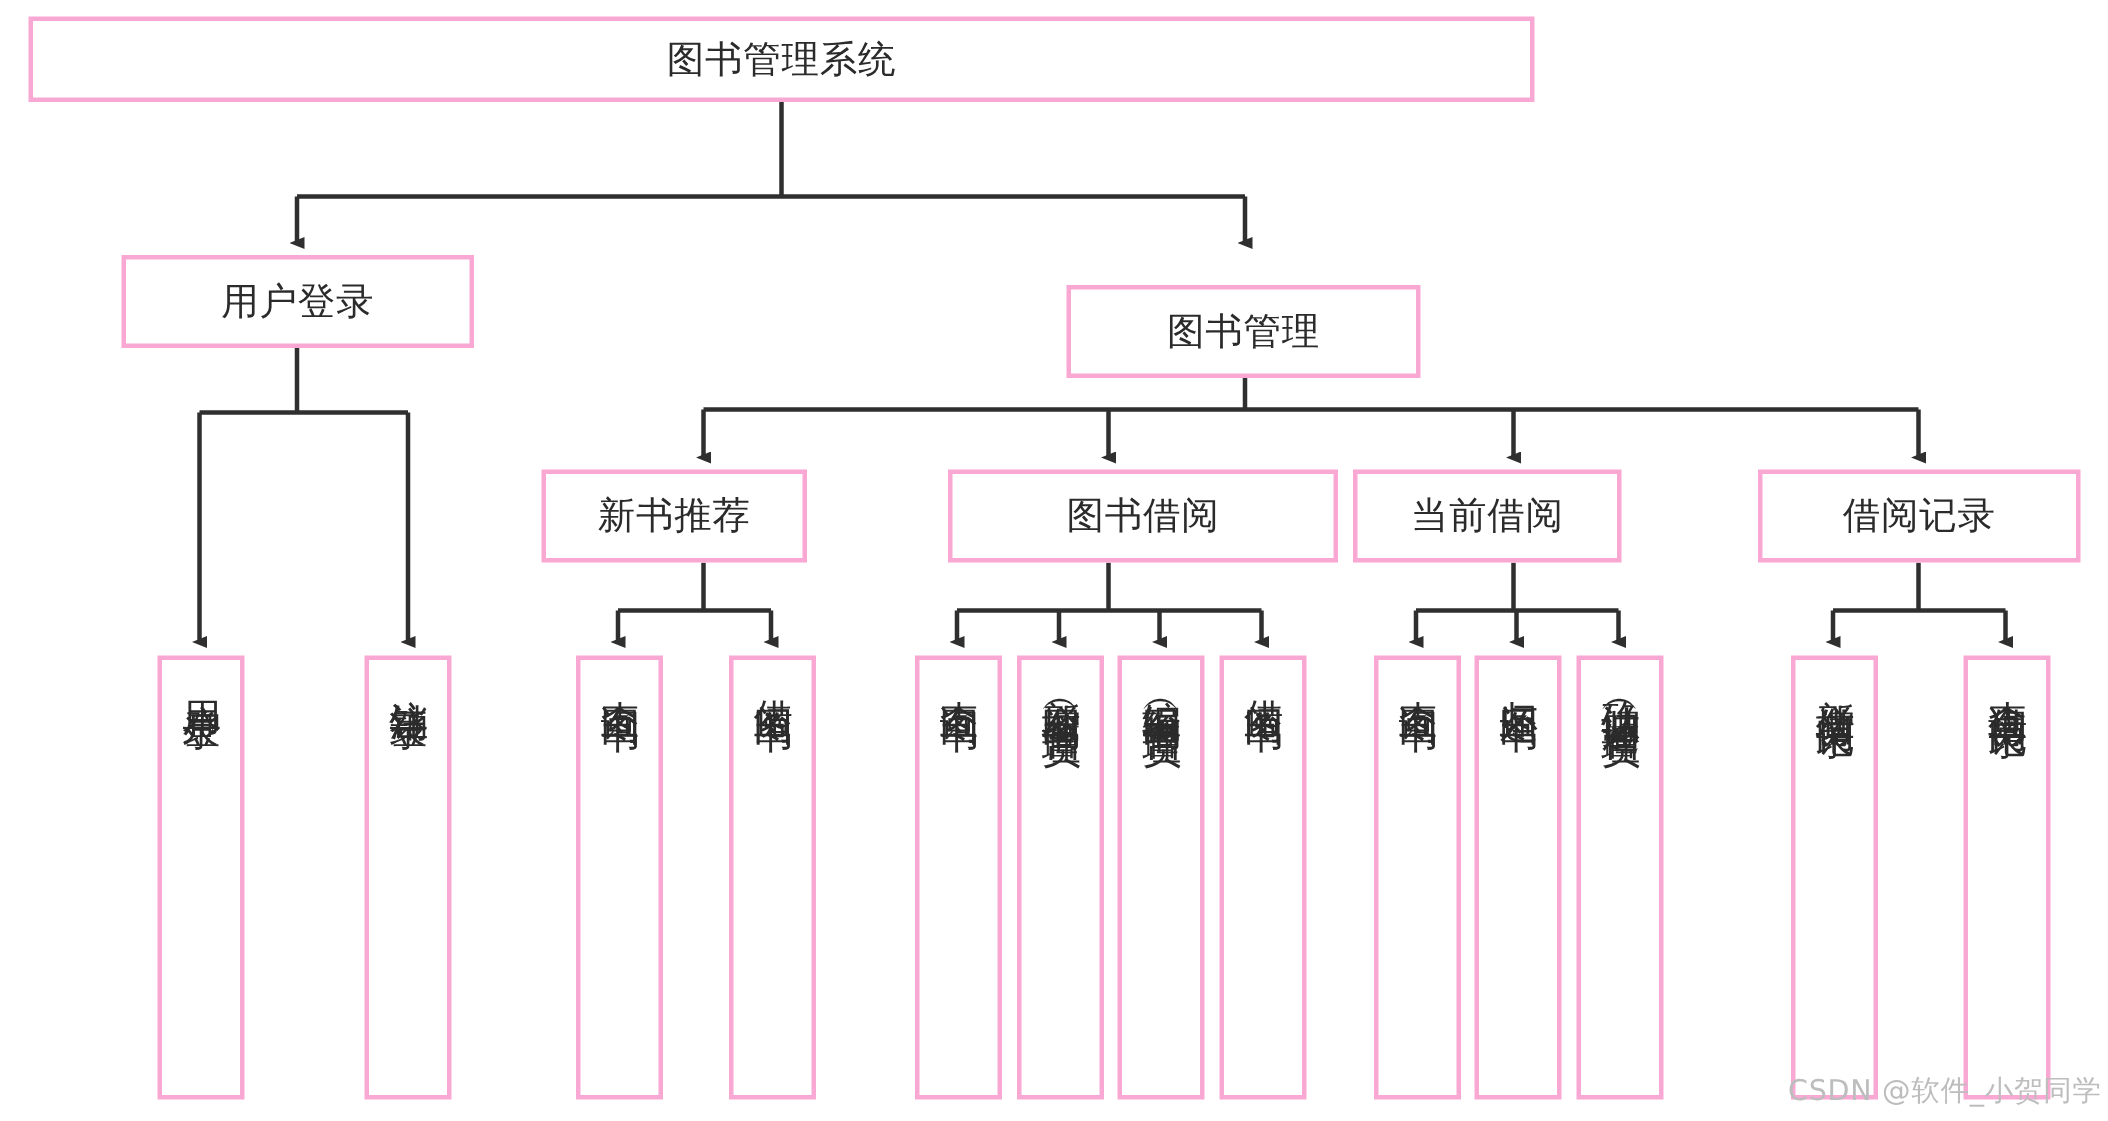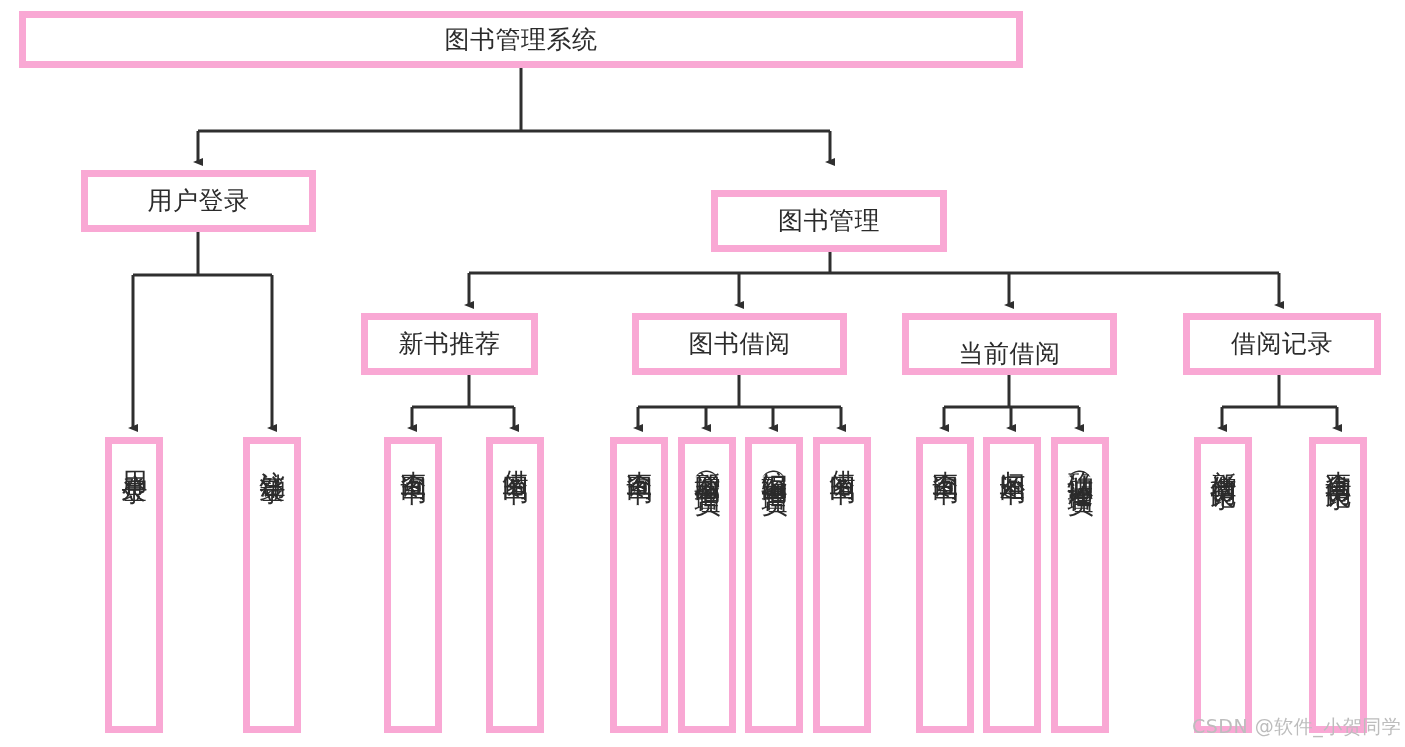--- a/index.html
+++ b/index.html
@@ -21,28 +21,27 @@
   #diagram-svg {
     position: absolute;
     left: 0;
     top: 0;
     width: 1405px;
     height: 747px;
   }
   .node {
     position: absolute;
     box-sizing: border-box;
-    border: 7px solid #f9a8d4;
+    border: 3px solid #f9a8d4;
     background: #ffffff;
     display: flex;
     align-items: center;
     justify-content: center;
     color: #2b2b2b;
     z-index: 2;
-    font-family: Liberation Serif, serif;
   }
   .node-label {
     display: block;
     text-align: center;
     line-height: 1.18;
     letter-spacing: 0.5px;
   }
   
   .node.horiz .node-label {
     writing-mode: horizontal-tb;
@@ -141,29 +140,29 @@
   </div>
 
   <div class="node horiz" style="left:711px; top:170px; width:236px; height:62px;margin-top:20px;">
     <span class="node-label">图书管理</span>
   </div>
 
   <div class="node horiz" style="left:361px; top:313px; width:177px; height:62px;">
     <span class="node-label">新书推荐</span>
   </div>
 
-  <div class="node horiz" style="left:632px; top:313px; width:215px; height:62px;">
+  <div class="node horiz" style="left:632px; top:313px; width:260px; height:62px;">
     <span class="node-label">图书借阅</span>
   </div>
 
-  <div class="node horiz" style="left:902px; top:313px; width:215px; height:62px;align-items:flex-end;">
+  <div class="node horiz" style="left:902px; top:313px; width:179px; height:62px;">
     <span class="node-label">当前借阅</span>
   </div>
 
-  <div class="node horiz" style="left:1172px; top:313px; width:198px; height:62px;margin-left:11px;">
+  <div class="node horiz" style="left:1172px; top:313px; width:215px; height:62px;">
     <span class="node-label">借阅记录</span>
   </div>
 
   <div class="node vert" style="left:105px; top:437px; width:58px; height:296px;">
     <span class="node-label">用户登录</span>
   </div>
 
   <div class="node vert" style="left:243px; top:437px; width:58px; height:296px;">
     <span class="node-label">注销登录</span>
   </div>

